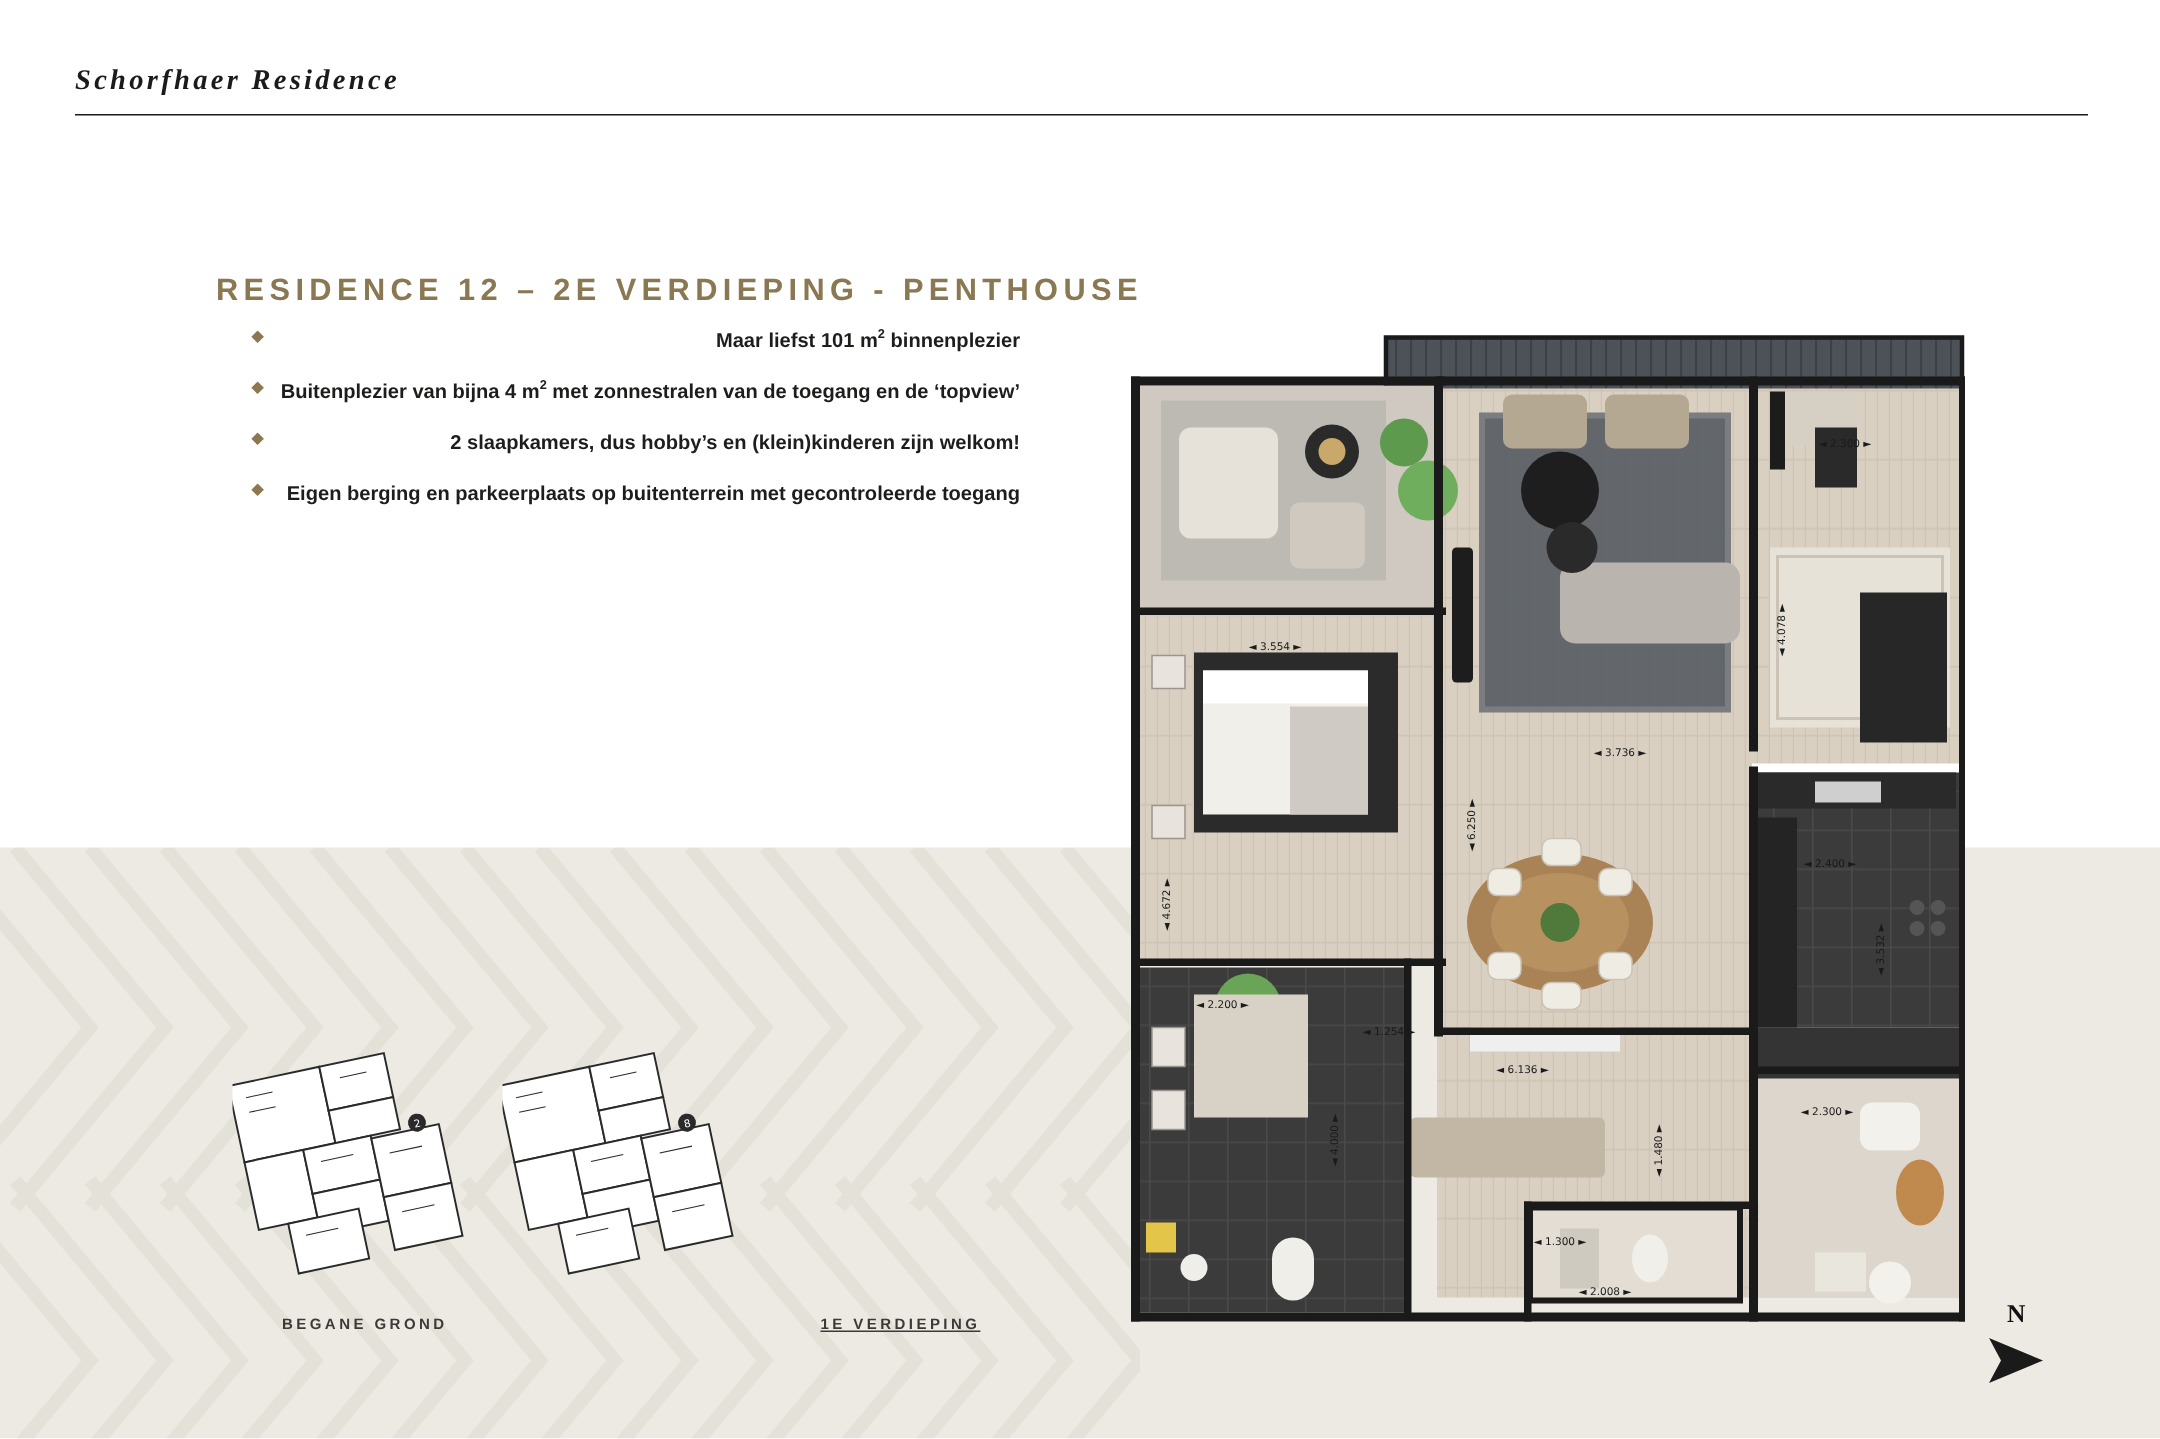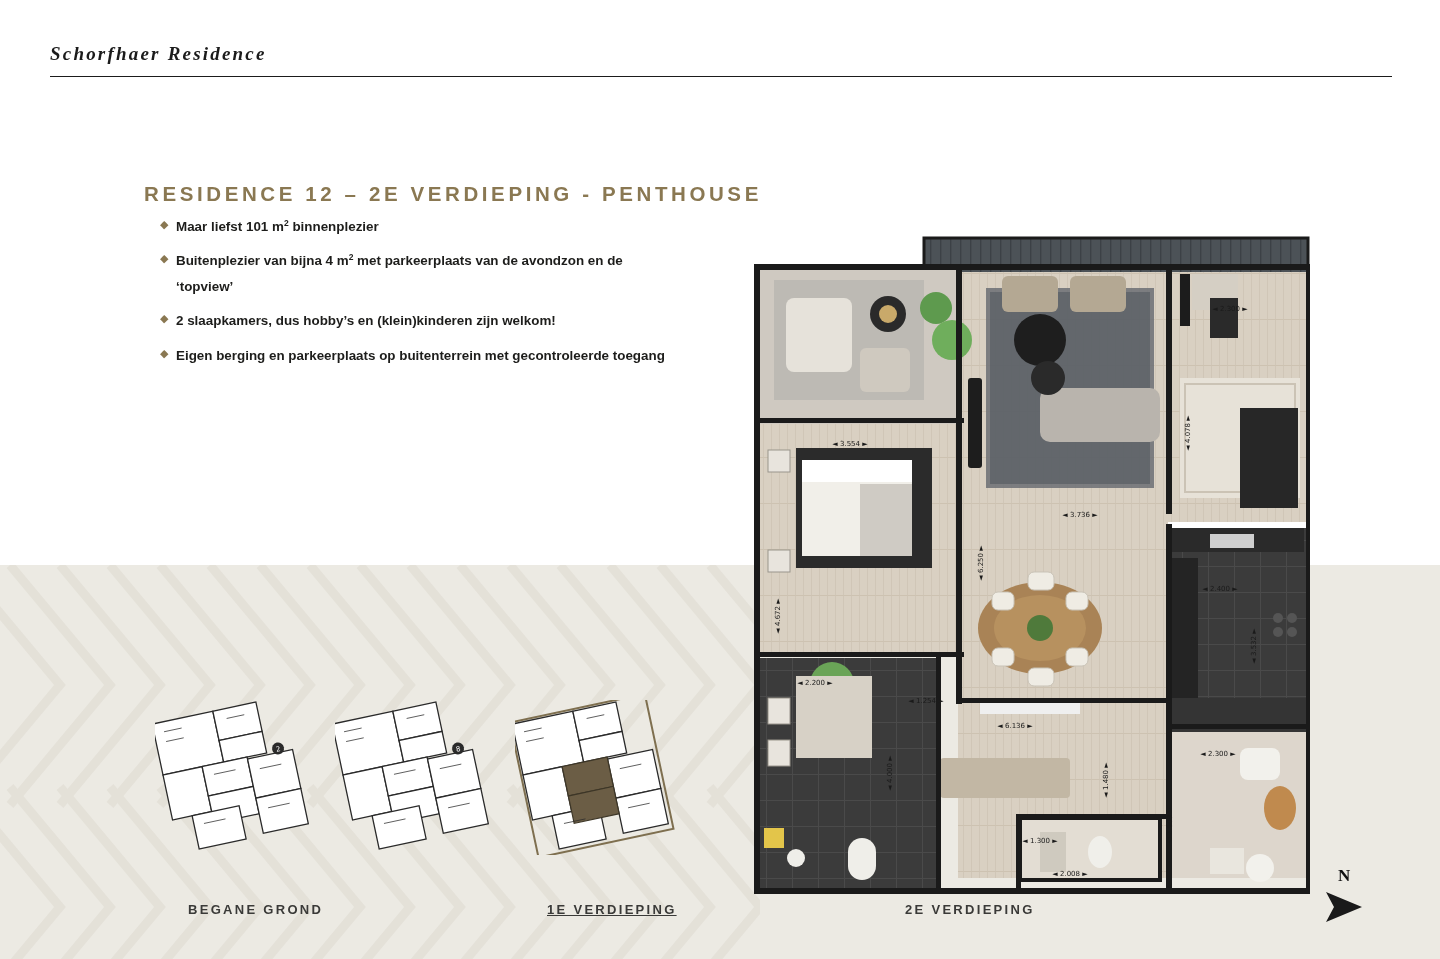--- a/index.html
+++ b/index.html
@@ -6,20 +6,21 @@
   html, body {
     width: 1440px; height: 959px;
     font-family: "Liberation Sans", sans-serif;
     background: #ffffff;
     overflow: hidden;
   }
   .page {
     position: relative;
     width: 1440px; height: 959px;
     background: #ffffff;
+    text-align: right;
   }
   
   .band {
     position: absolute;
     left: 0; top: 565px;
     width: 1440px; height: 394px;
     background: #eceae3;
     overflow: hidden;
   }
   .band-pattern {
@@ -72,46 +73,45 @@
     width: 16px;
     color: #8a7852;
     font-size: 11px;
     line-height: 1.95;
   }
   .bullet .txt { flex: 1 1 auto; font-weight: bold; }
   .bullet .txt sup { font-size: 8.5px; vertical-align: super; }
   
   .plan {
     position: absolute;
-    left: 740px; top: 228px;
+    left: 740px; top: 215px;
     width: 570px; height: 672px;
   }
   .plan svg { display: block; }
   
   .minis {
     position: absolute;
     left: 150px; top: 700px;
     width: 540px; height: 200px;
   }
   .mini {
     position: absolute;
     width: 160px; height: 155px;
   }
   .mini:nth-child(1) { left: 5px; top: 0; }
   .mini:nth-child(2) { left: 185px; top: 0; }
   .mini:nth-child(3) { left: 365px; top: 0; }
   .mini-label {
     position: absolute;
     top: 178px;
-    font-size: 13px;
+    font-size: 10px;
     letter-spacing: 2.3px;
     color: #3a3a38;
     font-weight: bold;
     white-space: nowrap;
-    margin-top: 24px;
   }
   .ml1 { left: 33px; }
   .ml2 { left: 212px; text-decoration: underline; }
   .ml3 { left: 390px; }
   
   .north {
     position: absolute;
     left: 1322px; top: 866px;
     width: 46px; height: 62px;
   }
@@ -175,21 +175,21 @@
 
   <div class="headline">RESIDENCE 12 – 2E VERDIEPING - PENTHOUSE</div>
 
   <div class="bullets">
     <div class="bullet">
       <span class="dia">◆</span>
       <span class="txt"><span>Maar liefst 101 m</span><sup>2</sup><span> binnenplezier</span></span>
     </div>
     <div class="bullet">
       <span class="dia">◆</span>
-      <span class="txt"><span>Buitenplezier van bijna 4 m</span><sup>2</sup><span> met parkeerplaats van de avondzon en de ‘topview’</span></span>
+      <span class="txt"><span>Buitenplezier van bijna 4 m</span><sup>2</sup><span> met zonnestralen van de toegang en de ‘topview’</span></span>
     </div>
     <div class="bullet">
       <span class="dia">◆</span>
       <span class="txt"><span>2 slaapkamers, dus hobby’s en (klein)kinderen zijn welkom!</span><sup></sup><span></span></span>
     </div>
     <div class="bullet">
       <span class="dia">◆</span>
       <span class="txt"><span>Eigen berging en parkeerplaats op buitenterrein met gecontroleerde toegang</span><sup></sup><span></span></span>
     </div>
   </div>
@@ -430,45 +430,20 @@
           <g fill="none" stroke="#2a2a2a" stroke-width="0.7">
             <path d="M20 18 h18 M20 28 h18 M84 18 h18 M60 70 h22 M106 74 h22 M106 114 h22 M40 116 h22"></path>
           </g>
           <circle cx="128" cy="58" r="6" fill="#2a2a2a"></circle>
           <text x="128" y="61" font-size="7" fill="#fff" text-anchor="middle" font-family="DejaVu Sans, sans-serif">8</text>
         </g>
       </svg>
       <div class="mini-label ml2">1E VERDIEPING</div>
     </div>
 
-    <div class="mini">
-      <svg width="160" height="155" viewBox="0 0 160 155" xmlns="http://www.w3.org/2000/svg">
-        <g transform="rotate(-12 80 77)">
-          <path d="M8 6 L146 6 L146 144 L8 144 Z" fill="none" stroke="#7e6f4f" stroke-width="2"></path>
-          <g fill="#ffffff" stroke="#2a2a2a" stroke-width="1.3">
-            <rect x="10" y="8" width="62" height="52"></rect>
-            <rect x="72" y="8" width="44" height="30"></rect>
-            <rect x="72" y="38" width="44" height="22"></rect>
-            <rect x="10" y="60" width="40" height="46"></rect>
-            <rect x="96" y="62" width="46" height="40"></rect>
-            <rect x="96" y="102" width="46" height="36"></rect>
-            <rect x="30" y="106" width="48" height="34"></rect>
-          </g>
-
-          <g fill="#6b5d45" stroke="#3d3627" stroke-width="1.2">
-            <rect x="50" y="60" width="46" height="30"></rect>
-            <rect x="50" y="90" width="46" height="28"></rect>
-          </g>
-          <g fill="none" stroke="#2a2a2a" stroke-width="0.7">
-            <path d="M20 18 h18 M20 28 h18 M84 18 h18 M106 74 h22 M106 114 h22 M40 116 h22"></path>
-          </g>
-        </g>
-      </svg>
-      <div class="mini-label ml3">2E VERDIEPING</div>
-    </div>
 
   </div>
 
   <div class="north">
     <div class="n">N</div>
     <svg width="46" height="42" viewBox="0 0 46 42" style="position:absolute;left:0;top:20px">
       <path d="M4 6 L40 21 L4 36 L12 21 Z" fill="#1a1a1a"></path>
     </svg>
   </div>
 

